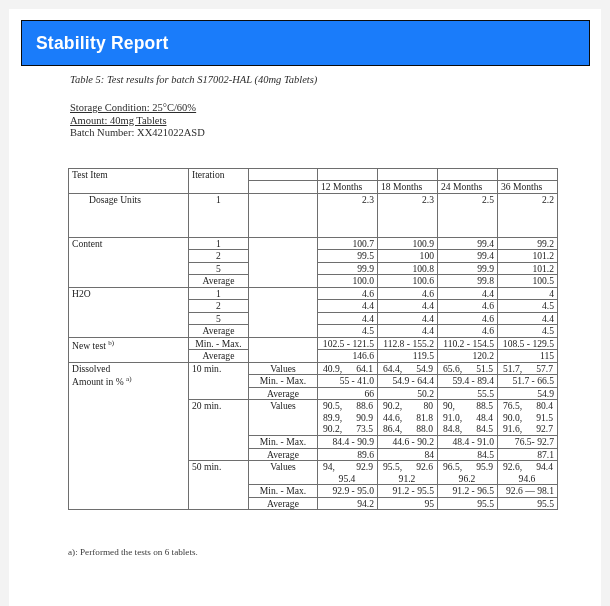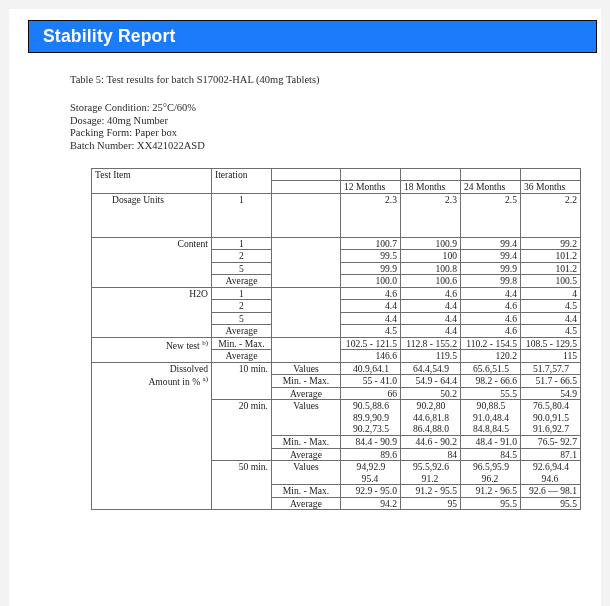--- a/index.html
+++ b/index.html
@@ -14,82 +14,82 @@
     width: 610px; height: 606px;
     background: #ffffff;
     overflow: hidden;
   }
   .edge-left { position:absolute; left:0; top:0; width:9px; height:606px; background:#f3f3f3; }
   .edge-right { position:absolute; right:0; top:0; width:9px; height:606px; background:#f3f3f3; }
   .edge-top { position:absolute; left:0; top:0; width:610px; height:9px; background:#f3f3f3; }
 
   #title-bar {
     position: absolute;
-    left: 28px; top: 20px;
-    width: 569px; height: 33px;
+    left: 21px; top: 20px;
+    width: 569px; height: 46px;
     background: #1a7cfa;
     border: 1px solid #0b0b0b;
     display: flex;
     align-items: center;
   }
   #title-bar .title-text {
     color: #ffffff;
     font-family: "Liberation Sans", sans-serif;
     font-weight: bold;
     font-size: 17.5px;
     letter-spacing: 0.2px;
     padding-left: 14px;
   }
 
   .caption {
     position: absolute;
     left: 70px; top: 74px;
     font-size: 10.5px;
     color: #2c2c2c;
     white-space: nowrap;
+    font-style: italic;
   }
 
   .meta {
     position: absolute;
     left: 70px; top: 102px;
     font-size: 10.5px;
     color: #2c2c2c;
     line-height: 12.6px;
   }
   .meta div { white-space: nowrap; }
-  .meta .u { display: inline-block; }
+  .meta .u { text-decoration: underline; display: inline-block; }
 
   table.report {
     position: absolute;
     left: 68px; top: 168px;
     width: 489px;
     border-collapse: collapse;
     font-size: 9.6px;
     color: #222;
     table-layout: fixed;
-    margin-left: 23px;
   }
   table.report td, table.report th {
     border: 1px solid #6e6e6e;
     padding: 0 3px;
     font-weight: normal;
     vertical-align: top;
     line-height: 11.5px;
     height: 12px;
   }
   .c-left   { text-align: left; }
   .c-center { text-align: center; }
   .c-right  { text-align: right; }
   .bold { font-weight: bold; }
   .vt-top { vertical-align: top; }
-  .vt-mid { vertical-align: middle; text-align: right; }
+  .vt-mid { vertical-align: middle; }
   sup { font-size: 7px; vertical-align: super; }
 
   
-  .pair { display: flex; justify-content: center; }
+  .pair { display: flex; justify-content: space-between; }
   .pair > span { white-space: nowrap; }
   .pair .lft { padding-left: 2px; }
   .pair .rgt { padding-right: 1px; }
   .pair.one { justify-content: center; }
 
   .notes {
     position: absolute;
     left: 68px; top: 547px;
     font-size: 9.2px;
     color: #3a3a3a;
@@ -106,22 +106,21 @@
   <div class="edge-right"></div>
 
   <div id="title-bar">
     <span class="title-text">Stability Report</span>
   </div>
 
   <div class="caption">Table 5: Test results for batch S17002-HAL (40mg Tablets)</div>
 
   <div class="meta">
     <div><span class="u">Storage Condition: 25°C/60%</span></div>
-    <div><span class="u">Dosage: 40mg Number</span></div>
-    <div><span class="u">Packing Form: Paper box</span></div>
+    <div><span class="u">Amount: 40mg Tablets</span></div>
     <div><span>Batch Number: XX421022ASD</span></div>
   </div>
 
   <table class="report">
     <colgroup>
       <col style="width:120px">
       <col style="width:60px">
       <col style="width:69px">
       <col style="width:60px">
       <col style="width:60px">
@@ -256,21 +255,21 @@
             <div class="pair">
               <span class="lft">51.7,</span>
               <span class="rgt">57.7</span>
             </div>
           </td>
         </tr>
         <tr>
           <td class="c-center">Min. - Max.</td>
           <td class="c-right">55 - 41.0</td>
           <td class="c-right">54.9 - 64.4</td>
-          <td class="c-right">98.2 - 66.6</td>
+          <td class="c-right">59.4 - 89.4</td>
           <td class="c-right">51.7 - 66.5</td>
         </tr>
         <tr>
           <td class="c-center">Average</td>
           <td class="c-right">66</td>
           <td class="c-right">50.2</td>
           <td class="c-right">55.5</td>
           <td class="c-right">54.9</td>
         </tr>
         <tr>
@@ -398,14 +397,15 @@
           <td class="c-center">Average</td>
           <td class="c-right">94.2</td>
           <td class="c-right">95</td>
           <td class="c-right">95.5</td>
           <td class="c-right">95.5</td>
         </tr>
       </tbody>
   </table>
 
   <div class="notes">
+    <div>a): Performed the tests on 6 tablets.</div>
   </div>
 </div>
 
 </body></html>

